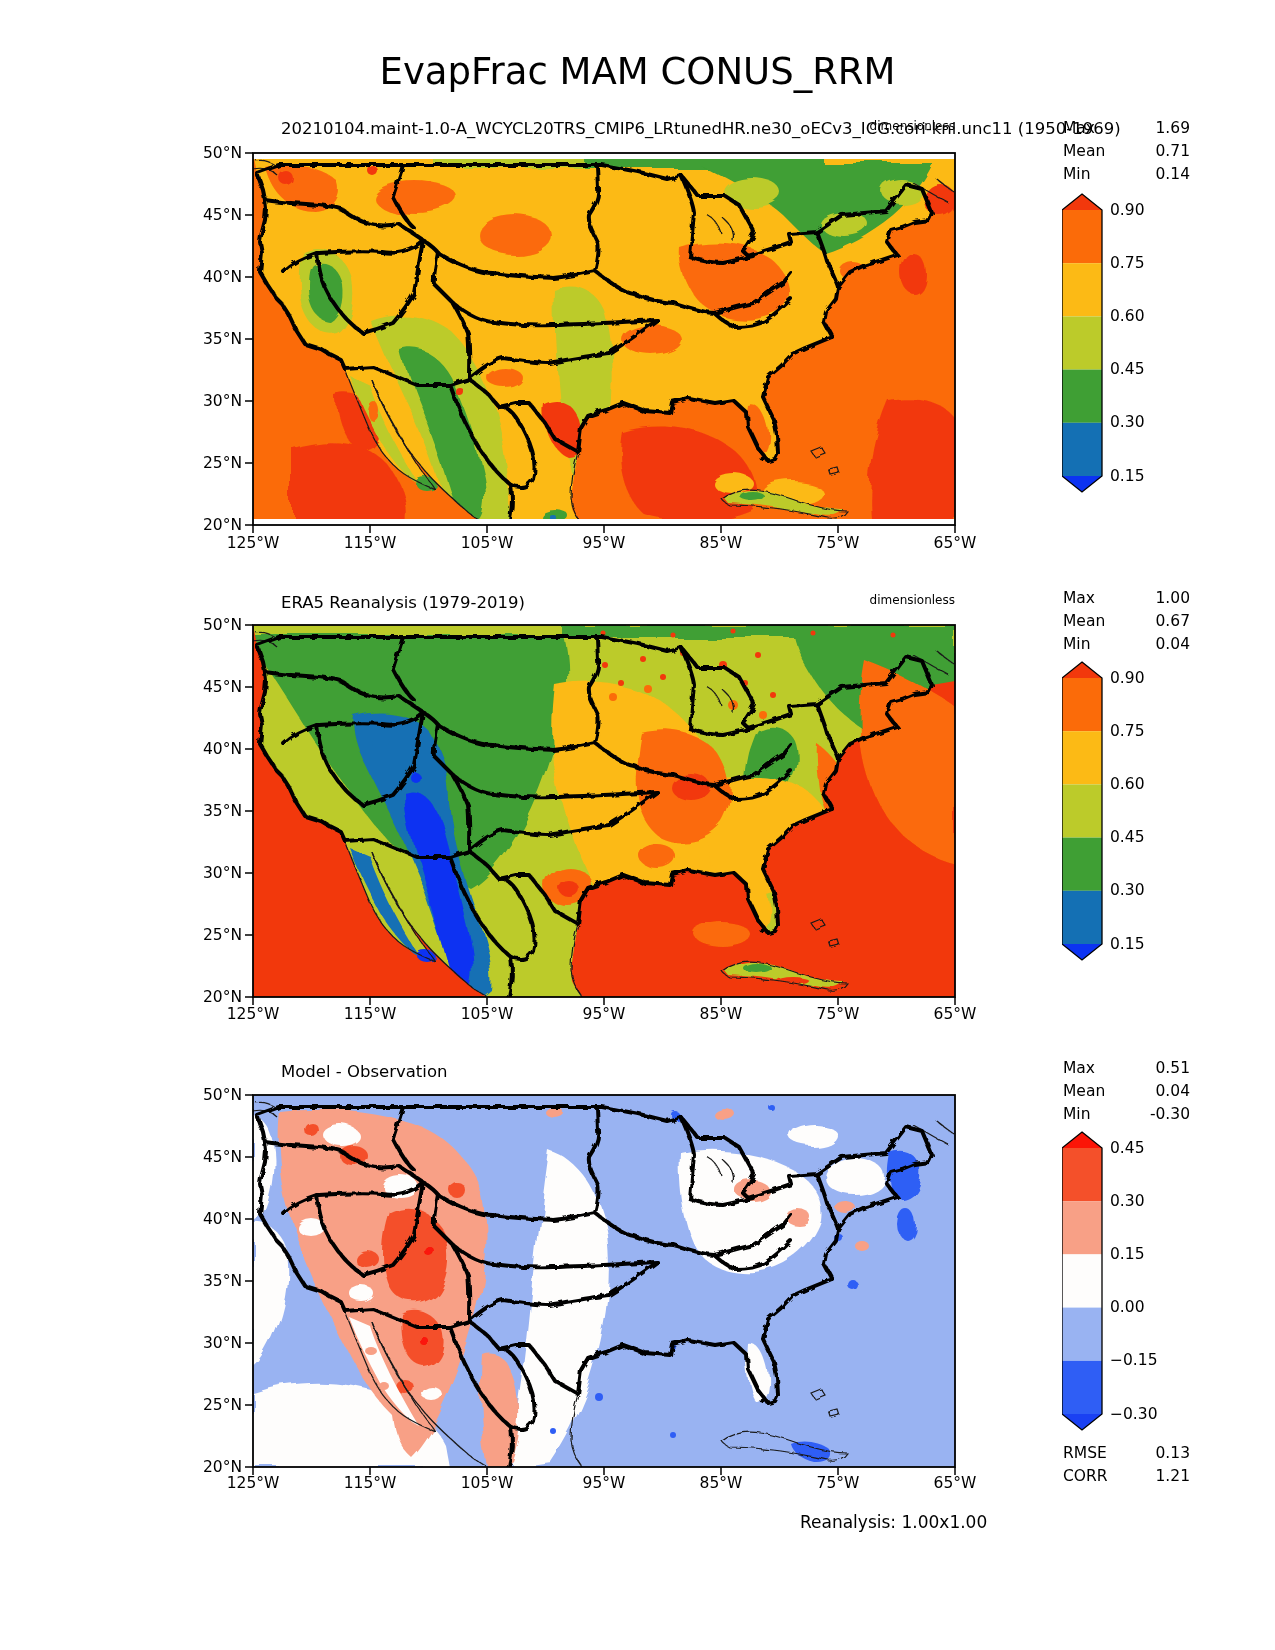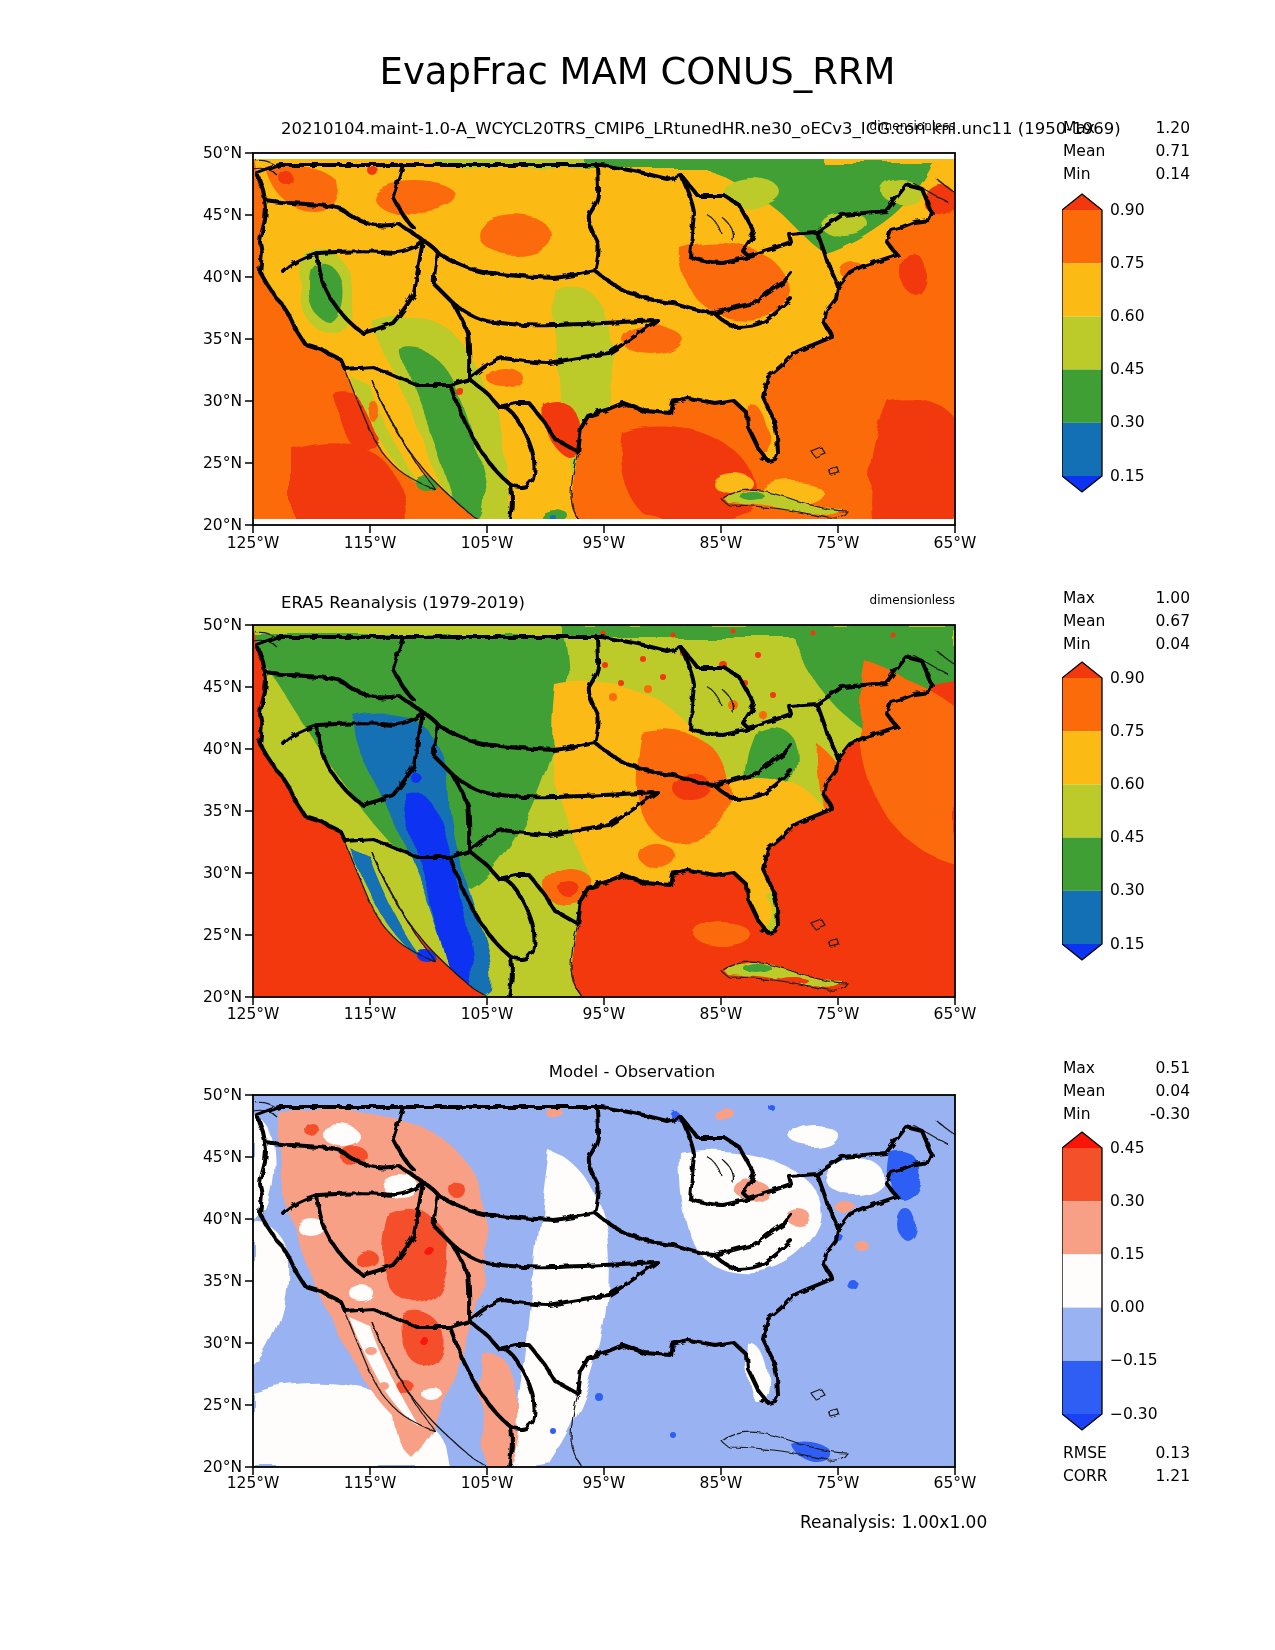--- a/index.html
+++ b/index.html
@@ -90,21 +90,21 @@
       <path id="atlanticPoly" d="M329,372 L323,364 319,356 318,345 320,330 325,299 328,275 335,263 353,257 370,250 392,258 417,260 419,249 435,245 462,250 480,247 494,260 495,274 505,295 515,308 522,306 525,300 524,282 521,267 510,244 515,224 528,213 539,201 552,195 579,184 571,169 573,159 583,146 585,134 597,119 610,113 620,110 638,104 643,102 634,89 638,77 649,74 661,69 676,67 679,60 702,56 702,372 Z"></path>
     </defs>
   </svg>
 
   <div id="main-title" class="abs">EvapFrac MAM CONUS_RRM</div>
 
   <div class="abs panel-title" style="left:253px;top:119px">20210104.maint-1.0-A_WCYCL20TRS_CMIP6_LRtunedHR.ne30_oECv3_ICG.cori-knl.unc11 (1950-1969)</div>
   <div class="abs units-label" style="right:320px;top:119px">dimensionless</div>
 
   <div class="abs stat-label" style="top:119px">Max</div>
-  <div class="abs stat-value" style="top:119px">1.20</div>
+  <div class="abs stat-value" style="top:119px">1.69</div>
   <div class="abs stat-label" style="top:142px">Mean</div>
   <div class="abs stat-value" style="top:142px">0.71</div>
   <div class="abs stat-label" style="top:165px">Min</div>
   <div class="abs stat-value" style="top:165px">0.14</div>
 
   <svg class="abs map-svg" style="left:253px;top:153px" width="702" height="372" viewBox="0 0 702 372">
     <g clip-path="url(#mapclip)">
       <rect x="0" y="0" width="702" height="372" fill="#fcba15"></rect>
       <g filter="url(#blob)">
         <rect x="180" y="0" width="160" height="14" fill="#bccb2a"></rect>
@@ -299,21 +299,21 @@
     <path d="M0,285 L40,285 L20,301 Z" fill="#0c33f2"></path>
     <path d="M20,3 L40,19 L40,285 L20,301 L0,285 L0,19 Z" fill="none" stroke="#000" stroke-width="1.3"></path>
     <text class="cbar-tick" x="48" y="19" dominant-baseline="middle">0.90</text>
     <text class="cbar-tick" x="48" y="72.2" dominant-baseline="middle">0.75</text>
     <text class="cbar-tick" x="48" y="125.4" dominant-baseline="middle">0.60</text>
     <text class="cbar-tick" x="48" y="178.6" dominant-baseline="middle">0.45</text>
     <text class="cbar-tick" x="48" y="231.8" dominant-baseline="middle">0.30</text>
     <text class="cbar-tick" x="48" y="285" dominant-baseline="middle">0.15</text>
   </svg>
 
-  <div class="abs panel-title" style="left:253px;top:1062px;width:702px;text-align:center">Model - Observation</div>
+  <div class="abs panel-title" style="left:253px;top:1062px;width:702px;text-align:left">Model - Observation</div>
 
   <div class="abs stat-label" style="top:1059px">Max</div>
   <div class="abs stat-value" style="top:1059px">0.51</div>
   <div class="abs stat-label" style="top:1082px">Mean</div>
   <div class="abs stat-value" style="top:1082px">0.04</div>
   <div class="abs stat-label" style="top:1105px">Min</div>
   <div class="abs stat-value" style="top:1105px">-0.30</div>
 
   <svg class="abs map-svg" style="left:253px;top:1095px" width="702" height="372" viewBox="0 0 702 372">
     <g clip-path="url(#mapclip)">

